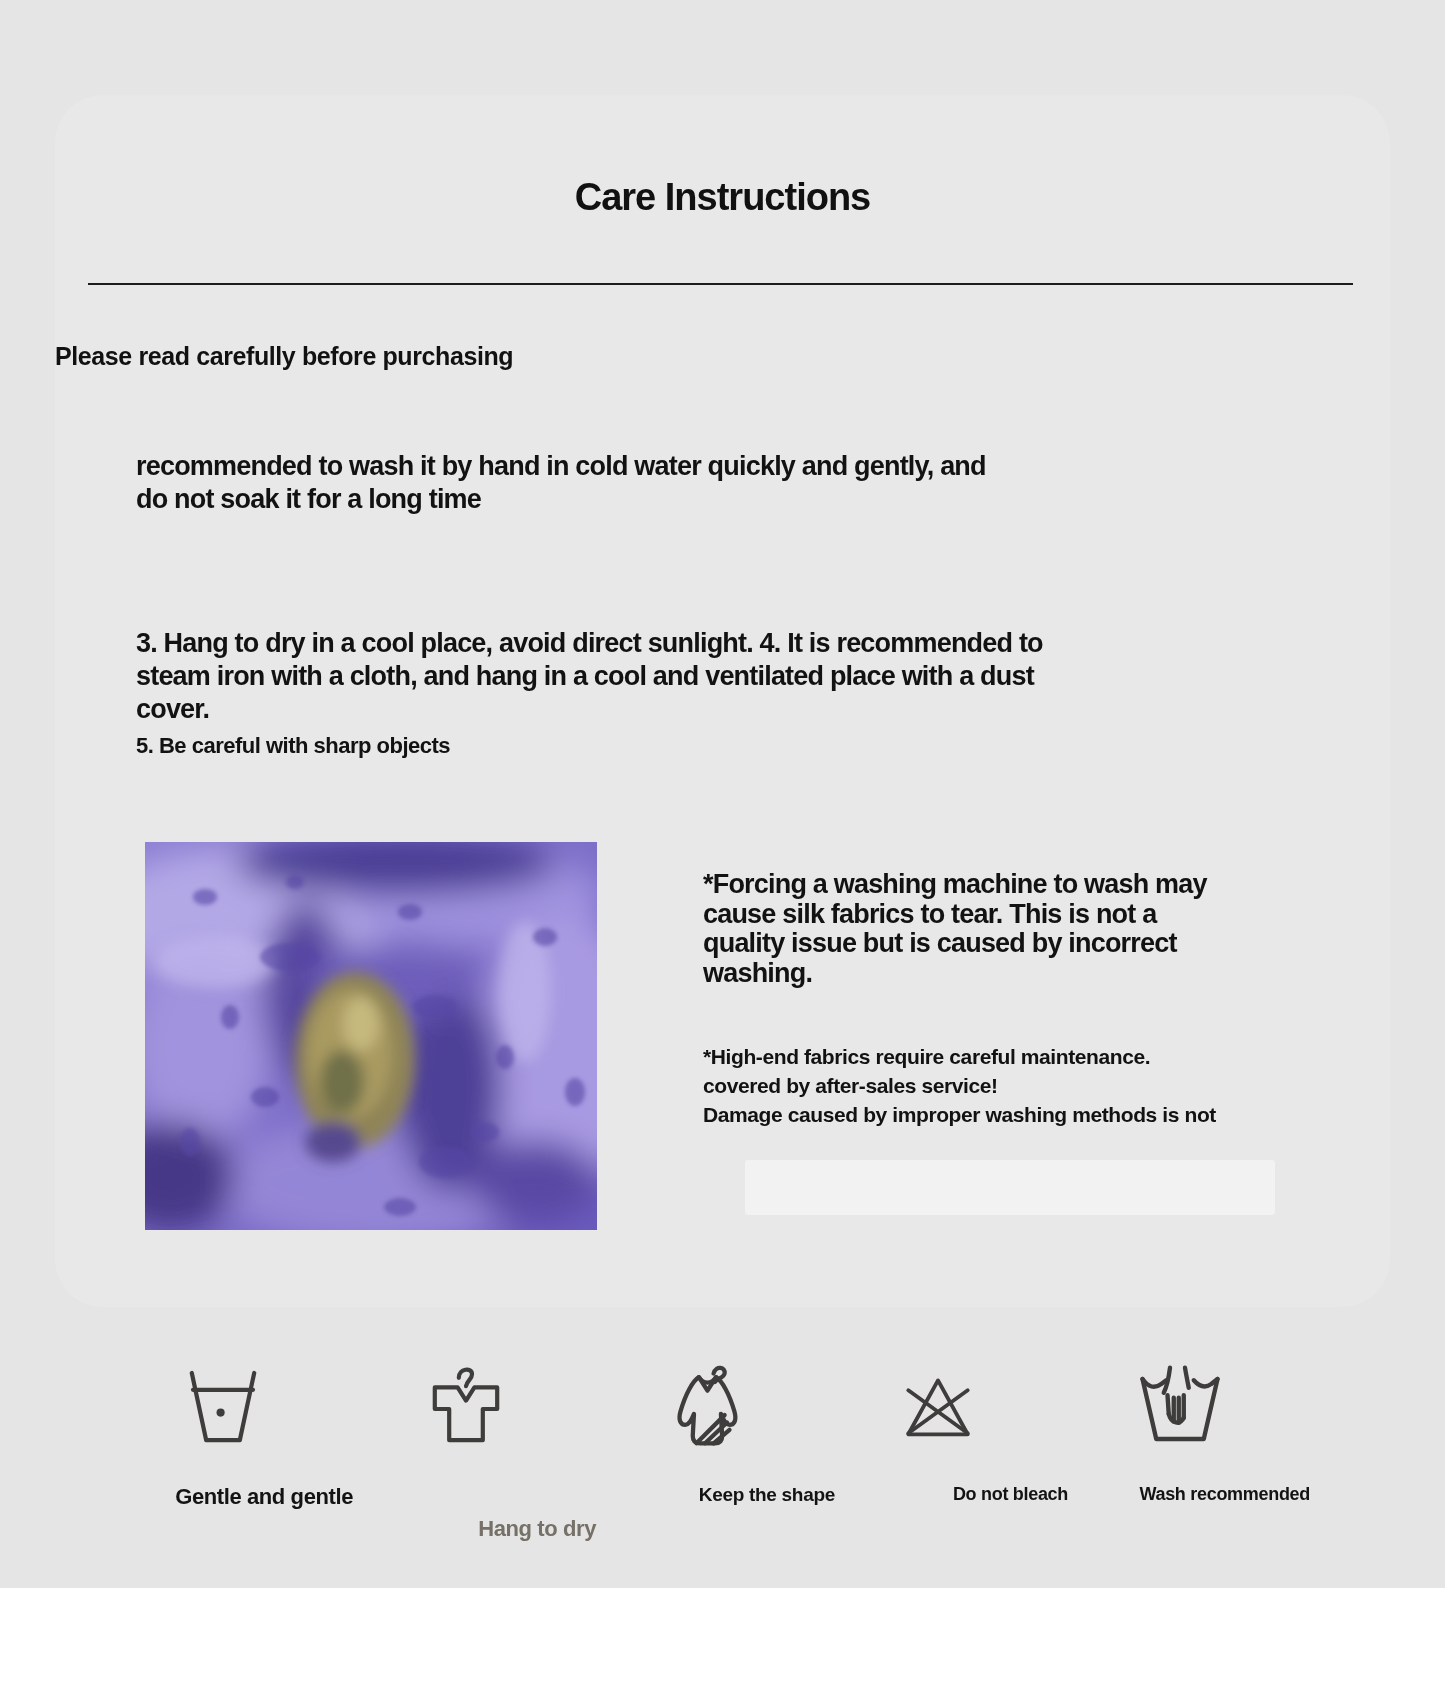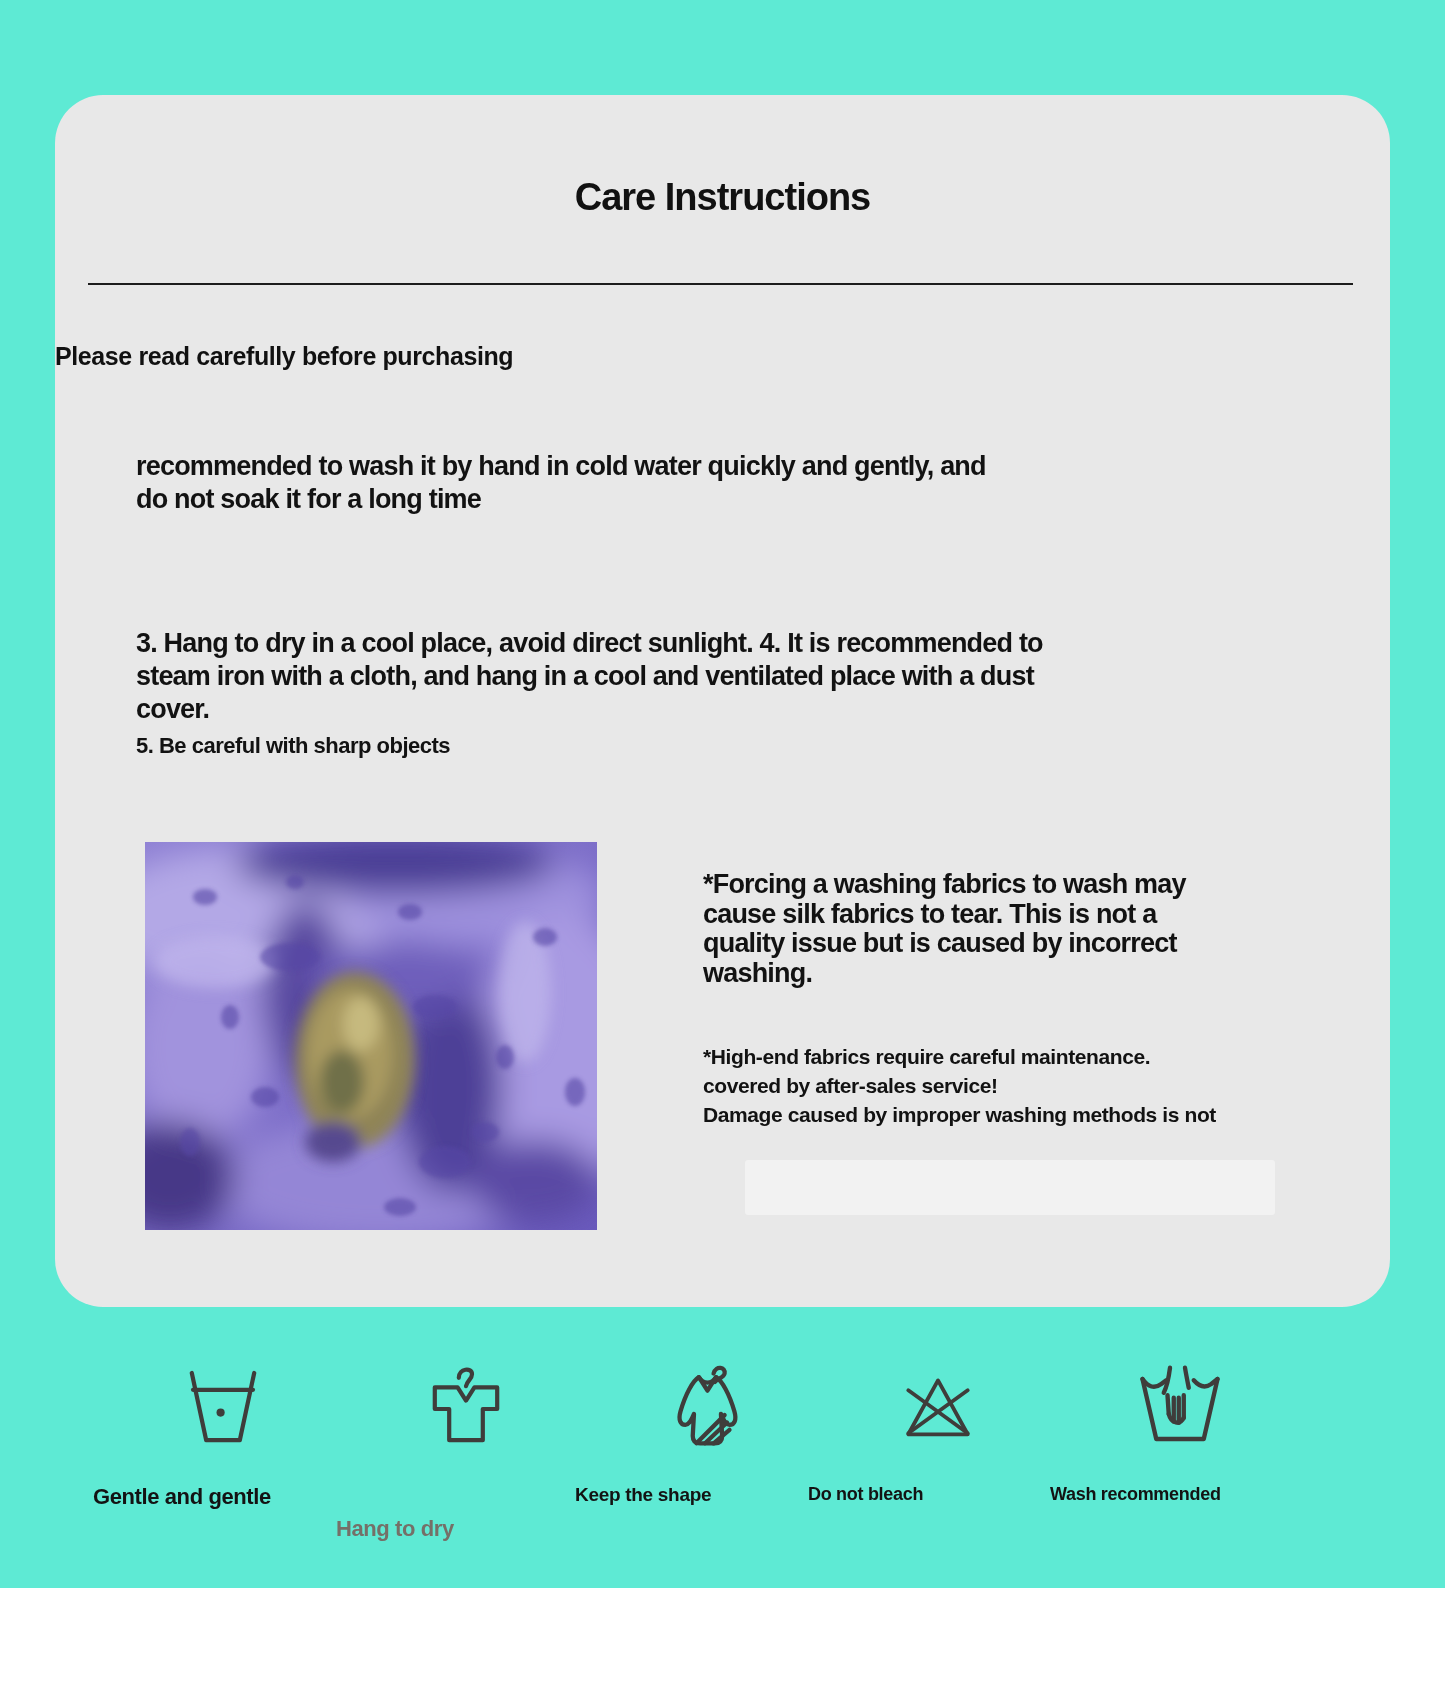--- a/index.html
+++ b/index.html
@@ -1,17 +1,17 @@
 <!DOCTYPE html>
 <html><head>
 <meta charset="utf-8">
 <style>
   html,body{margin:0;padding:0;background:#ffffff;}
   .page{
-    position:relative;width:1445px;height:1588px;background:#5eead4;overflow:hidden;
+    position:relative;width:1445px;height:1588px;background:#e5e5e5;overflow:hidden;
     font-family:"Liberation Sans","DejaVu Sans",sans-serif;color:#131313;
   }
   .card{
     position:absolute;left:55px;top:95px;width:1335px;height:1212px;
     background:#e8e8e8;border-radius:48px;
   }
   .page-title{
     position:absolute;left:55px;top:176px;width:1335px;margin:0;
     text-align:center;font-size:38px;font-weight:700;letter-spacing:-1px;color:#111;
   }
@@ -37,21 +37,21 @@
   .warn2 .line{white-space:nowrap;}
   .highlight-strip{
     position:absolute;left:745px;top:1160px;width:530px;height:55px;
     background:rgba(255,255,255,0.42);border-radius:3px;
   }
   .care-item{position:absolute;top:1352px;width:260px;height:260px;}
   .item-1{left:93px;}  .item-2{left:336px;} .item-3{left:575px;}
   .item-4{left:808px;} .item-5{left:1050px;}
   .icon-box{height:114px;display:flex;align-items:center;justify-content:center;}
   .care-label{
-    position:absolute;top:132px;left:0;width:100%;text-align:left;
+    position:absolute;top:132px;left:0;width:100%;text-align:right;
     font-weight:700;color:#131313;white-space:nowrap;
   }
   .label-1{font-size:22px;letter-spacing:-0.4px;}
   .label-2{font-size:22px;letter-spacing:-0.4px;color:#757068;margin-top:32px;}
   .label-3{font-size:19px;letter-spacing:-0.3px;}
   .label-4{font-size:18px;letter-spacing:-0.3px;}
   .label-5{font-size:18px;letter-spacing:-0.3px;}
   .cicon{stroke:#3f3d3b;stroke-width:3.5;fill:none;stroke-linecap:round;stroke-linejoin:round;}
 </style>
 </head>
@@ -132,21 +132,21 @@
         <ellipse cx="255" cy="365" rx="16" ry="9"></ellipse>
         <ellipse cx="85" cy="175" rx="9" ry="12"></ellipse>
         <ellipse cx="360" cy="215" rx="9" ry="12"></ellipse>
         <ellipse cx="145" cy="115" rx="30" ry="14"></ellipse>
         <ellipse cx="290" cy="165" rx="22" ry="12"></ellipse>
       </g>
     </svg>
   </figure>
 
   <div class="warn1">
-    <div class="line">*Forcing a washing fabrics to wash may</div>
+    <div class="line">*Forcing a washing machine to wash may</div>
     <div class="line">cause silk fabrics to tear. This is not a</div>
     <div class="line">quality issue but is caused by incorrect</div>
     <div class="line">washing.</div>
   </div>
 
   <div class="warn2">
     <div class="line">*High-end fabrics require careful maintenance.</div>
     <div class="line">covered by after-sales service!</div>
     <div class="line">Damage caused by improper washing methods is not</div>
   </div>

